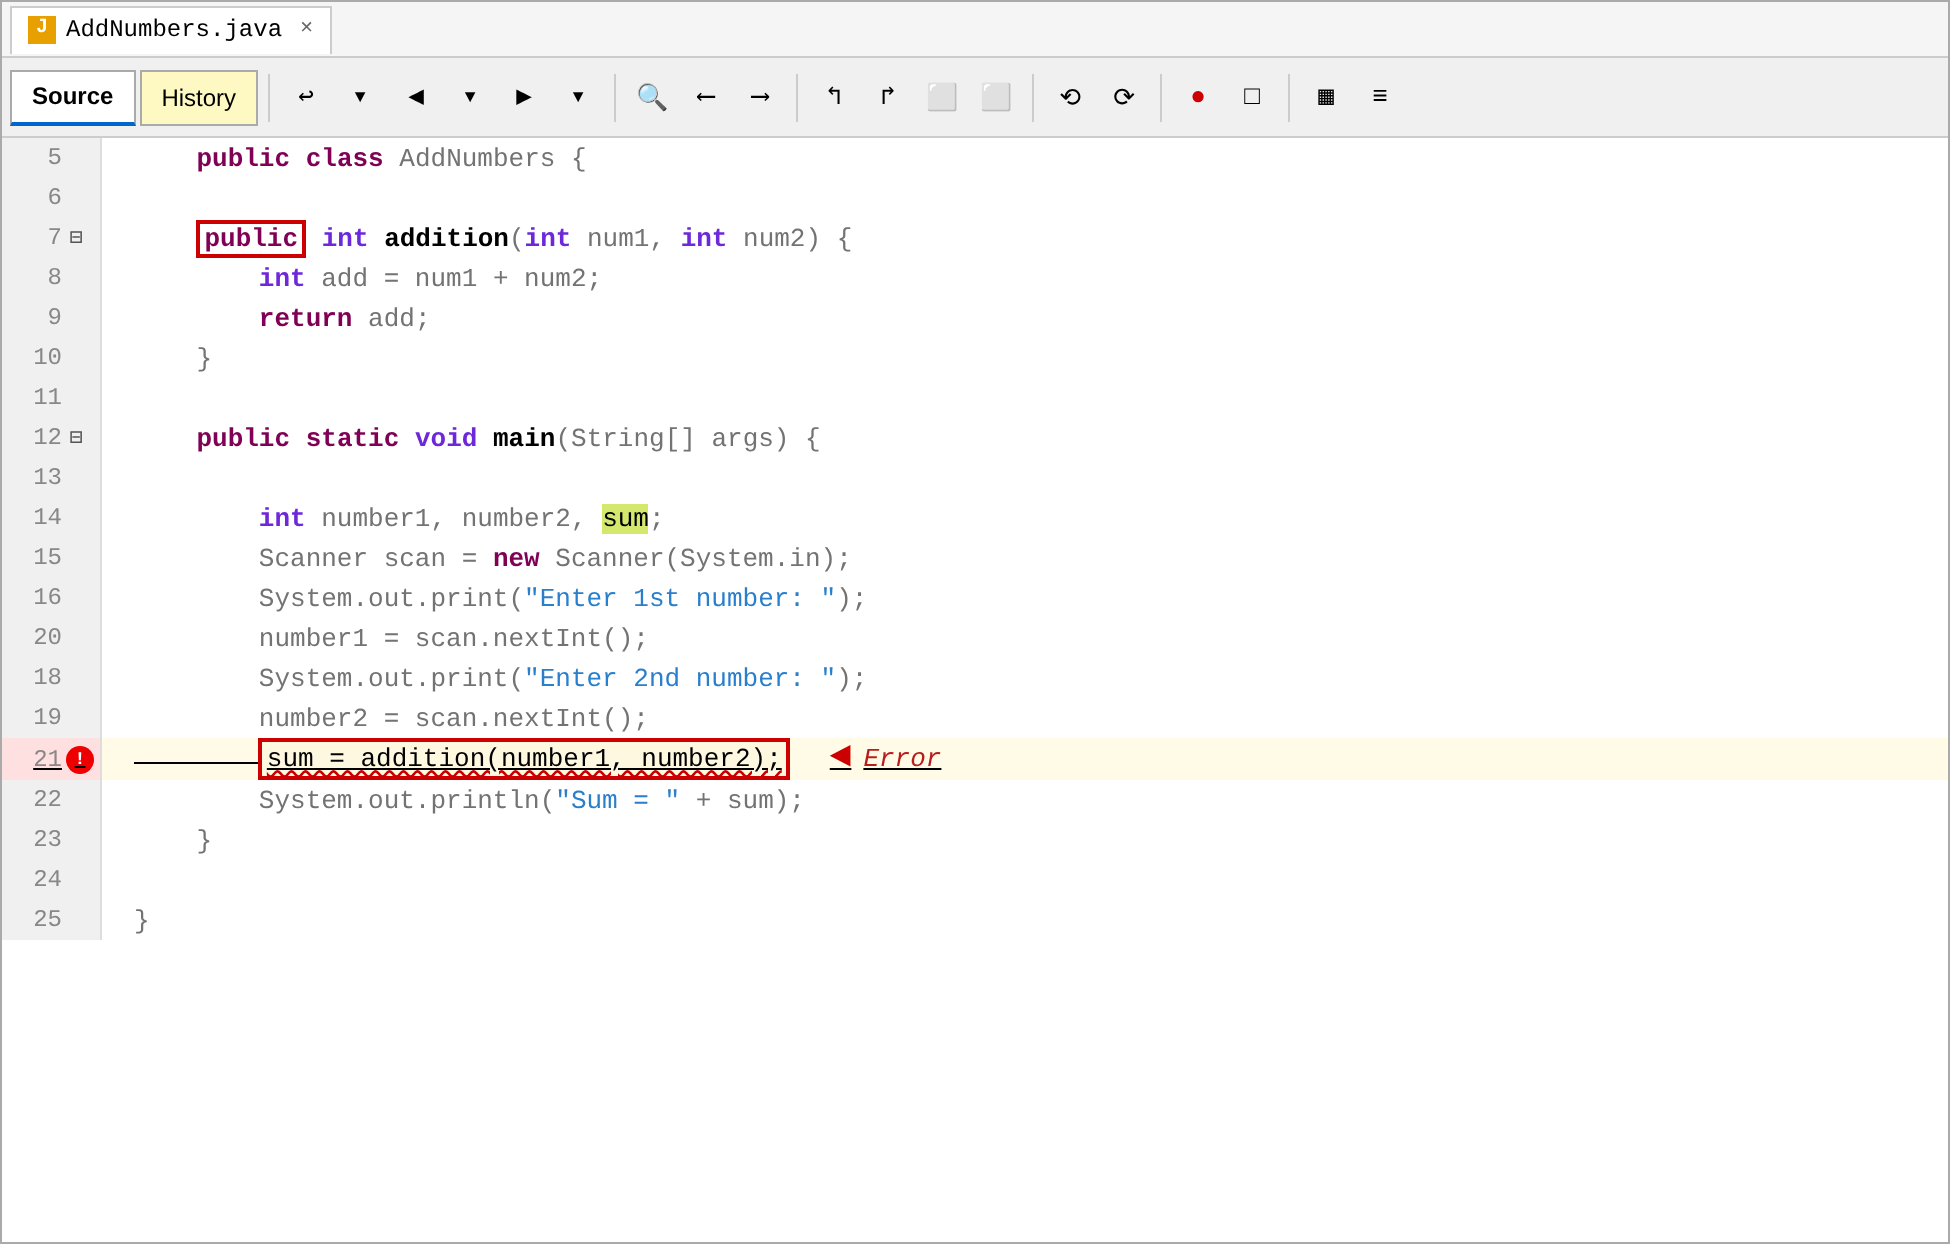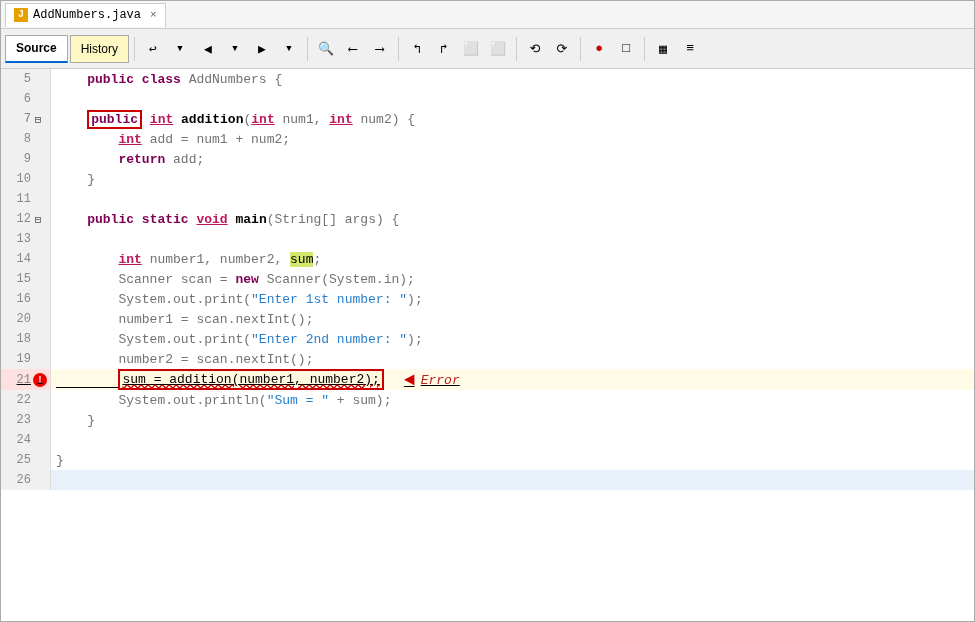--- a/index.html
+++ b/index.html
@@ -22,26 +22,26 @@
     .tb-group { display: flex; align-items: center; gap: 1px; }
 
     
     .editor { display: flex; flex: 1; overflow: hidden; background: #fff; }
     .line-num { width: 28px; text-align: right; color: #888; font-size: 12px; font-family: 'Courier New', monospace; }
     .fold-icon { width: 14px; height: 14px; display: flex; align-items: center; justify-content: center; color: #555; font-size: 10px; cursor: pointer; }
     .error-dot { width: 14px; height: 14px; background: #e00; border-radius: 50%; margin-left: 2px; display: flex; align-items: center; justify-content: center; color: #fff; font-size: 9px; font-weight: bold; }
 
     
     .kw { color: #7f0055; font-weight: bold; }
-    .type { color: #be185d; font-weight: bold; text-decoration: underline; }
+    .type { color: #6d28d9; font-weight: bold; }
     .str { color: #2a7fcc; }
     .normal { color: #737373; }
     .editor-row { display: flex; min-height: 20px; }
     .editor-row .gutter-cell { width: 50px; min-width: 50px; background: #f0f0f0; border-right: 1px solid #ddd; display: flex; align-items: center; padding: 0 2px; }
-    .editor-row .code-cell { flex: 1; padding-left: 5px; font-family: 'Courier New', monospace; font-size: 13px; white-space: pre; display: flex; align-items: center; }
+    .editor-row .code-cell { flex: 1; padding-left: 16px; font-family: 'Courier New', monospace; font-size: 13px; white-space: pre; display: flex; align-items: center; }
     .editor-row .code-cell.error-line { background: #fffbe6; }
   </style>
 </head>
 <body>
 
 <div class="window">
 
   <div class="tab-bar">
     <div class="tab">
       <span class="tab-icon">J</span>
@@ -228,21 +228,21 @@
           <span class="normal">        number2 = scan.nextInt();</span>
         </div>
       </div>
 
 
       <div class="editor-row" style="background:#fffbe6;text-decoration:underline;">
         <div class="gutter-cell" style="background:#ffe0e0;">
           <span class="line-num">21</span>
           <span class="error-dot">!</span>
         </div>
-        <div class="code-cell error-line" style="display:flex;align-items:flex-end;gap:0;border-radius:10px;">
+        <div class="code-cell error-line" style="display:flex;align-items:flex-start;gap:0;border-radius:10px;">
           <span class="normal">        </span><span style="border:2px solid #cc0000; background:#fff8e1; padding:1px 2px; text-decoration: underline wavy #cc0000;">sum = addition(number1, number2);</span>
           <span style="display:inline-flex;align-items:center;gap:6px;margin-left:20px;">
             <span style="color:#cc0000;font-size:18px;font-weight:bold;">◄</span>
             <span style="color:#b91c1c;font-size:13px;font-style:italic;">Error</span>
           </span>
         </div>
       </div>
 
       <div class="editor-row">
         <div class="gutter-cell">
@@ -271,22 +271,16 @@
 
       <div class="editor-row">
         <div class="gutter-cell">
           <span class="line-num">25</span>
         </div>
         <div class="code-cell">
           <span class="normal">}</span>
         </div>
       </div>
 
-      <div class="editor-row">
-        <div class="gutter-cell">
-          <span class="line-num">26</span>
-        </div>
-        <div class="code-cell" style="background:#e8f0fa;"> </div>
-      </div>
 
     </div>
   </div>
 </div>
 
 </body></html>

